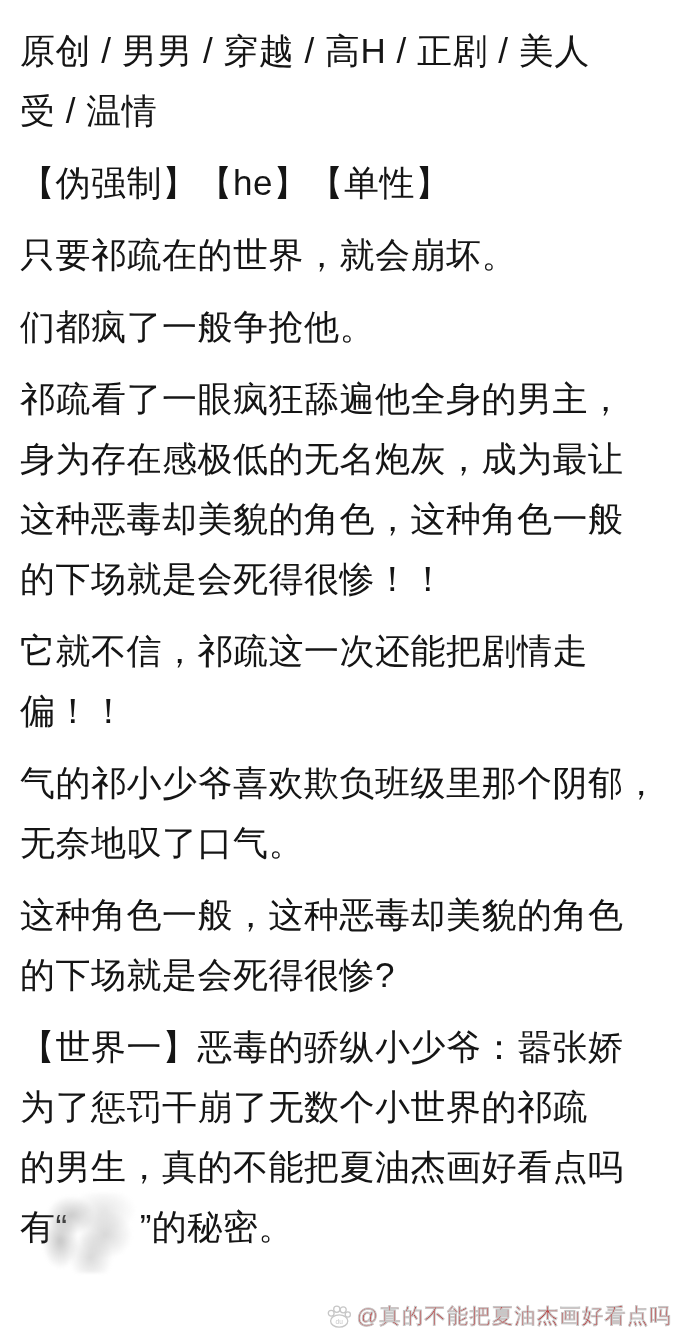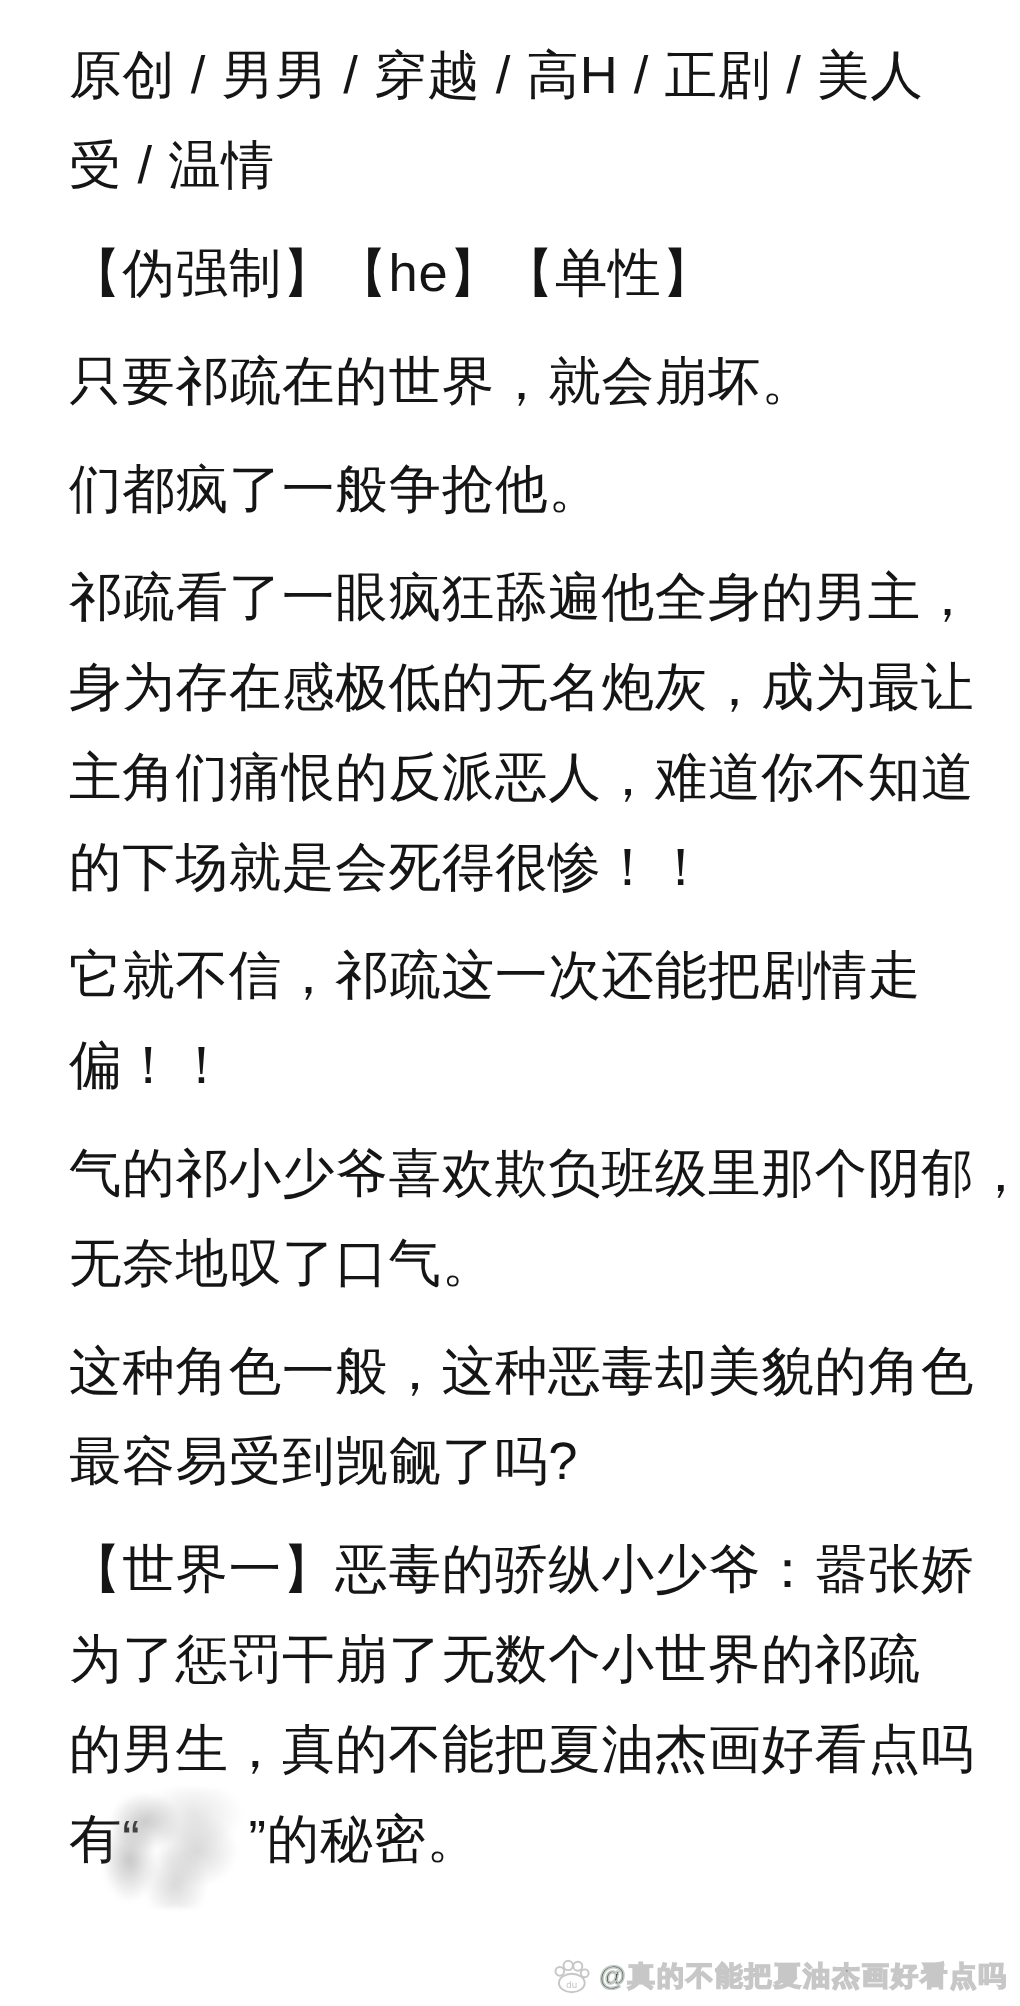--- a/index.html
+++ b/index.html
@@ -8,21 +8,21 @@
   }
   body {
     width: 680px;
     height: 1337px;
     background: #ffffff;
     overflow: hidden;
     position: relative;
     font-family: "Liberation Sans", "DejaVu Sans", sans-serif;
   }
   .page {
-    padding: 21px 0 0 46px;
+    padding: 21px 0 0 20px;
   }
   .para {
     margin: 0 0 12px 0;
   }
   .line {
     font-size: 35px;
     line-height: 60px;
     color: #151515;
     white-space: nowrap;
     letter-spacing: 0.5px;
@@ -52,27 +52,26 @@
   }
   .watermark {
     position: absolute;
     right: 8px;
     bottom: 7px;
     display: flex;
     align-items: center;
     gap: 5px;
   }
   .wm-text {
-    font-size: 18px;
+    font-size: 21px;
     letter-spacing: 1.5px;
-    color: #14532d;
+    color: #b91c1c;
     -webkit-text-stroke: 1px #c7c7c7;
     text-shadow: 0 0 1px #d6d6d6;
     white-space: nowrap;
-    font-weight: bold;
   }
   .paw {
     display: inline-block;
     width: 26px;
     height: 26px;
   }
 </style>
 </head>
 <body>
 
@@ -91,37 +90,37 @@
     <div class="line">只要祁疏在的世界，就会崩坏。</div>
   </div>
 
   <div class="para">
     <div class="line">们都疯了一般争抢他。</div>
   </div>
 
   <div class="para">
     <div class="line">祁疏看了一眼疯狂舔遍他全身的男主，</div>
     <div class="line">身为存在感极低的无名炮灰，成为最让</div>
-    <div class="line">主角们痛恨的反派恶人，难道你不知道</div>
+    <div class="line">这种恶毒却美貌的角色，这种角色一般</div>
     <div class="line">的下场就是会死得很惨！！</div>
   </div>
 
   <div class="para">
     <div class="line">它就不信，祁疏这一次还能把剧情走</div>
     <div class="line">偏！！</div>
   </div>
 
   <div class="para">
     <div class="line">气的祁小少爷喜欢欺负班级里那个阴郁，</div>
     <div class="line">无奈地叹了口气。</div>
   </div>
 
   <div class="para">
     <div class="line">这种角色一般，这种恶毒却美貌的角色</div>
-    <div class="line">最容易受到觊觎了吗?</div>
+    <div class="line">的下场就是会死得很惨?</div>
   </div>
 
   <div class="para">
     <div class="line">【世界一】恶毒的骄纵小少爷：嚣张娇</div>
     <div class="line">为了惩罚干崩了无数个小世界的祁疏</div>
     <div class="line">的男生，真的不能把夏油杰画好看点吗</div>
     <div class="line"><span>有“</span><span class="smudge"></span><span>”的秘密。</span></div>
   </div>
 
 </div>

